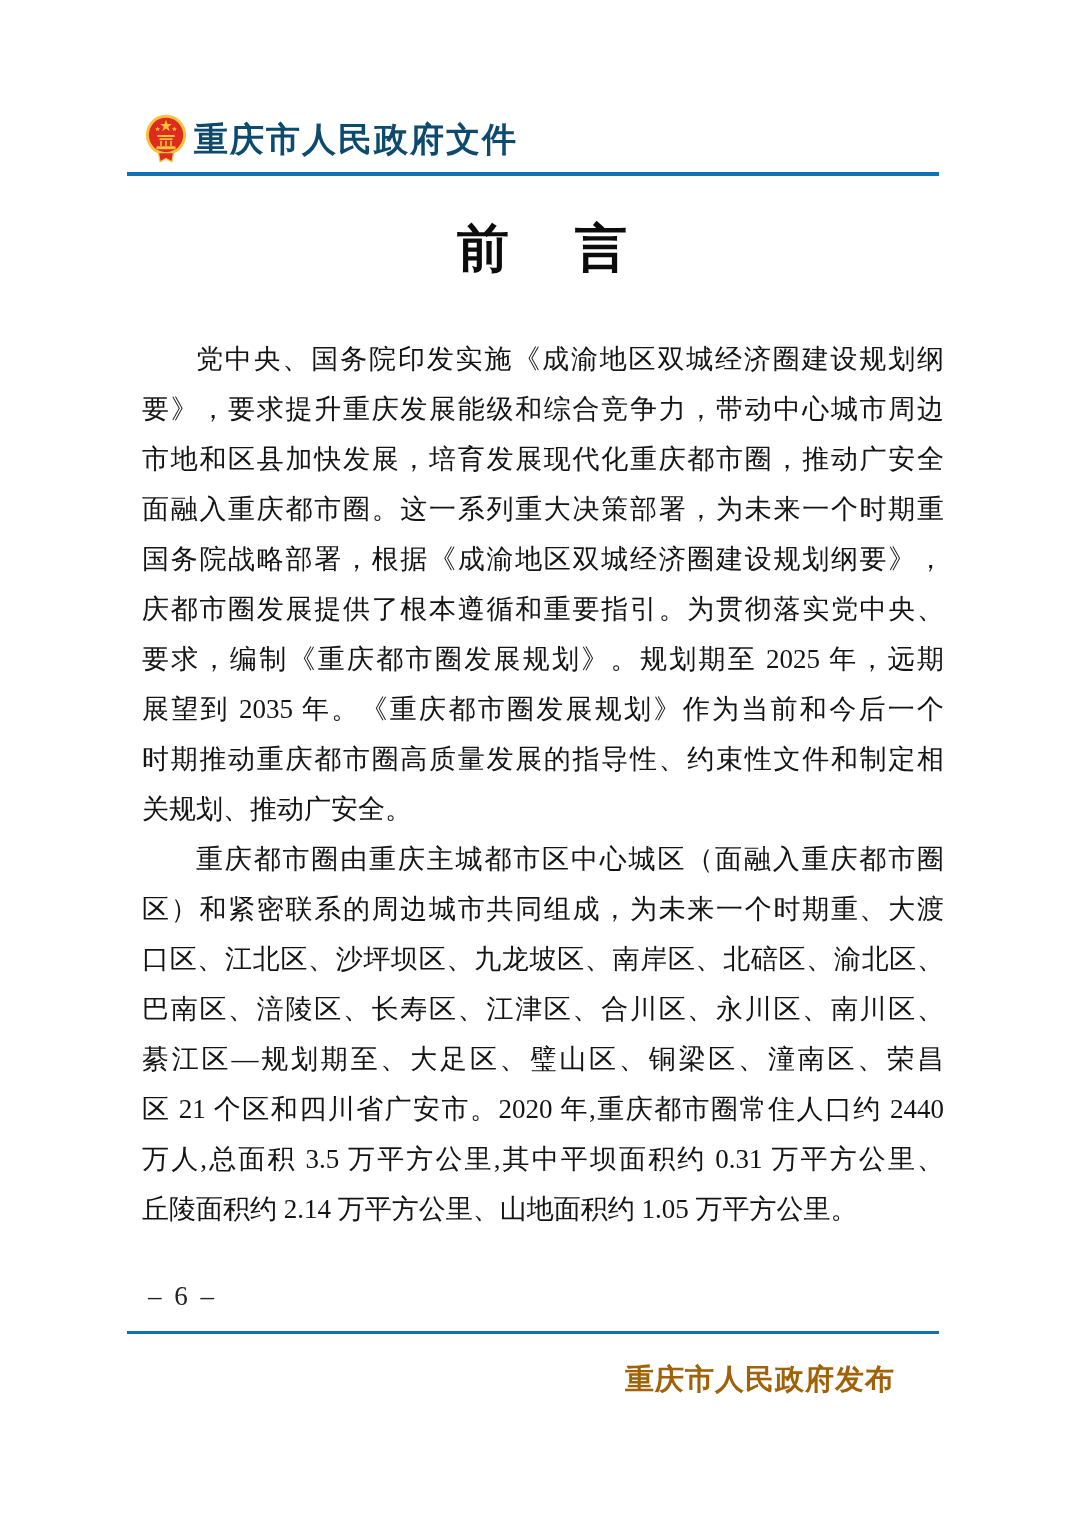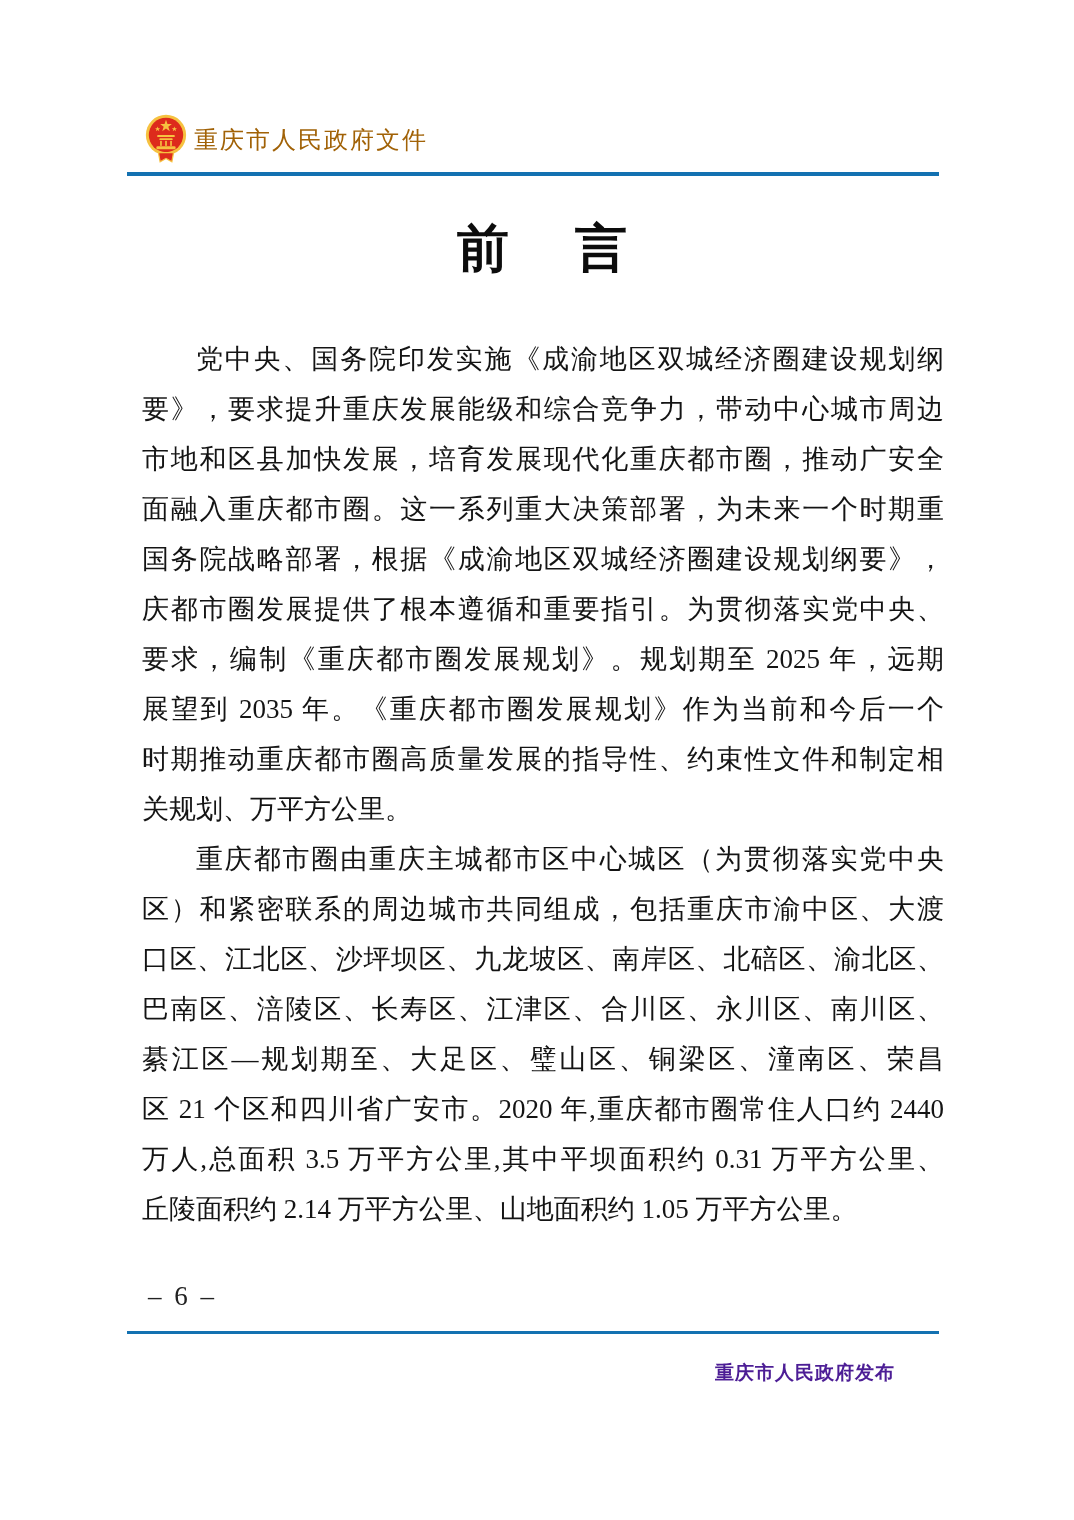--- a/index.html
+++ b/index.html
@@ -24,23 +24,23 @@
     display: flex;
     align-items: center;
   }
   .emblem {
     width: 42px;
     height: 52px;
     flex: 0 0 auto;
   }
   .org-title {
     margin-left: 7px;
-    font-size: 24px;
-    font-weight: normal;
-    color: #a16207;
+    font-size: 34px;
+    font-weight: bold;
+    color: #0c4a6e;
     letter-spacing: 2px;
     white-space: nowrap;
   }
 
   .rule {
     position: absolute;
     left: 127px;
     width: 812px;
     height: 4px;
     background: #1371b1;
@@ -92,23 +92,23 @@
     left: 148px;
     top: 1281px;
     font-size: 27px;
     color: #222222;
     letter-spacing: 3px;
   }
   .publisher {
     position: absolute;
     right: 179px;
     top: 1360px;
-    font-size: 19px;
+    font-size: 29px;
     font-weight: bold;
-    color: #4c1d95;
+    color: #a16207;
     letter-spacing: 1px;
     white-space: nowrap;
     margin-left: 40px;
   }
 </style>
 </head>
 <body>
 
 <div class="doc-header">
   <svg class="emblem" viewBox="0 0 100 124" xmlns="http://www.w3.org/2000/svg" aria-hidden="true">
@@ -138,24 +138,24 @@
 <div class="doc-body">
   <p class="line first">党中央、国务院印发实施《成渝地区双城经济圈建设规划纲</p>
   <p class="line">要》，要求提升重庆发展能级和综合竞争力，带动中心城市周边</p>
   <p class="line">市地和区县加快发展，培育发展现代化重庆都市圈，推动广安全</p>
   <p class="line">面融入重庆都市圈。这一系列重大决策部署，为未来一个时期重</p>
   <p class="line">国务院战略部署，根据《成渝地区双城经济圈建设规划纲要》，</p>
   <p class="line">庆都市圈发展提供了根本遵循和重要指引。为贯彻落实党中央、</p>
   <p class="line">要求，编制《重庆都市圈发展规划》。规划期至 2025 年，远期</p>
   <p class="line">展望到 2035 年。《重庆都市圈发展规划》作为当前和今后一个</p>
   <p class="line">时期推动重庆都市圈高质量发展的指导性、约束性文件和制定相</p>
-  <p class="line para-end">关规划、万平方公里。</p>
+  <p class="line para-end">关规划、推动广安全。</p>
 
-  <p class="line first">重庆都市圈由重庆主城都市区中心城区（为贯彻落实党中央</p>
-  <p class="line">区）和紧密联系的周边城市共同组成，包括重庆市渝中区、大渡</p>
+  <p class="line first">重庆都市圈由重庆主城都市区中心城区（面融入重庆都市圈</p>
+  <p class="line">区）和紧密联系的周边城市共同组成，为未来一个时期重、大渡</p>
   <p class="line">口区、江北区、沙坪坝区、九龙坡区、南岸区、北碚区、渝北区、</p>
   <p class="line">巴南区、涪陵区、长寿区、江津区、合川区、永川区、南川区、</p>
   <p class="line">綦江区—规划期至、大足区、璧山区、铜梁区、潼南区、荣昌</p>
   <p class="line">区 21 个区和四川省广安市。2020 年,重庆都市圈常住人口约 2440</p>
   <p class="line">万人,总面积 3.5 万平方公里,其中平坝面积约 0.31 万平方公里、</p>
   <p class="line para-end">丘陵面积约 2.14 万平方公里、山地面积约 1.05 万平方公里。</p>
 </div>
 
 <div class="page-number">– 6 –</div>
 <div class="rule rule-bottom"></div>

